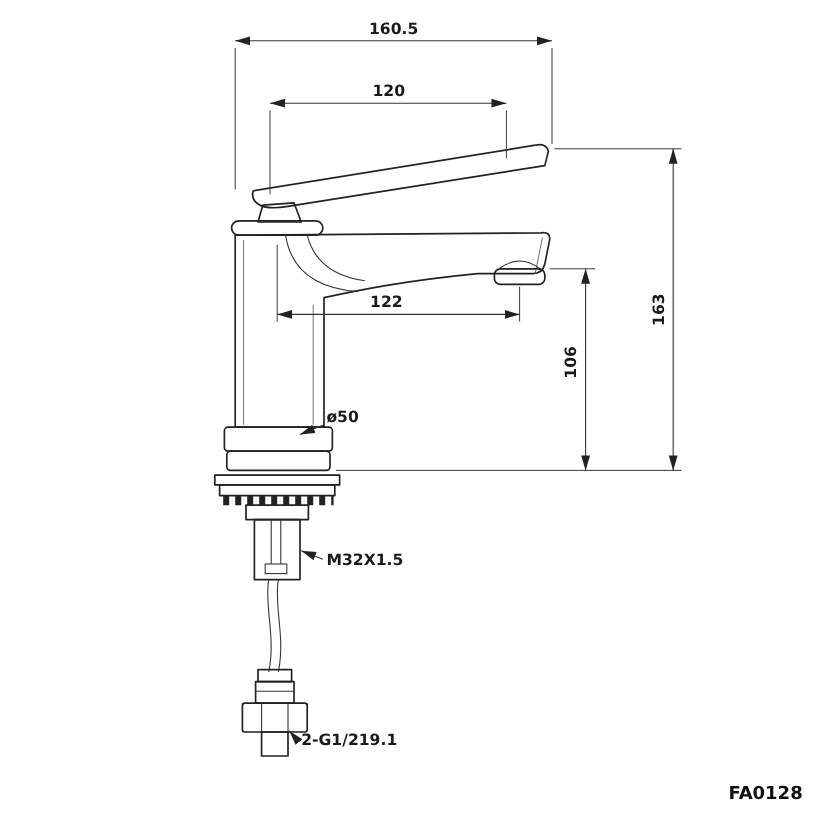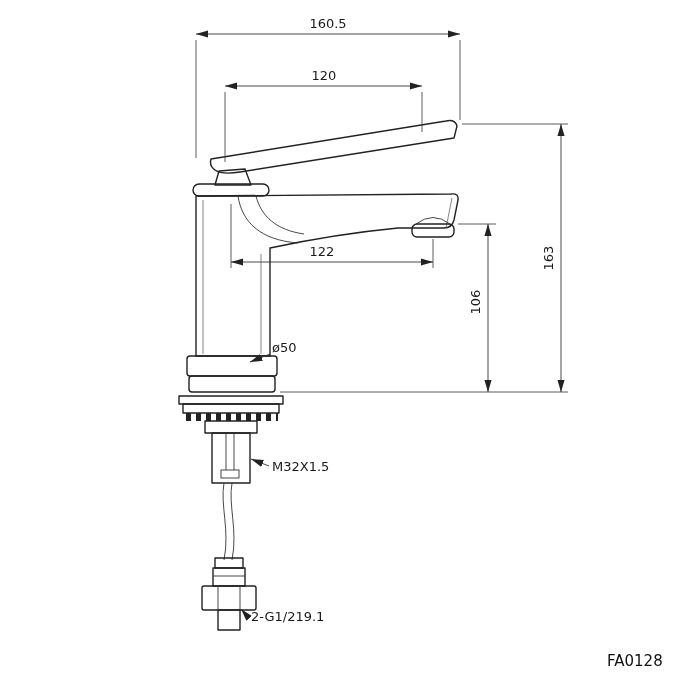--- a/index.html
+++ b/index.html
@@ -7,20 +7,21 @@
     padding: 0;
     background: #ffffff;
     font-family: "DejaVu Sans", "Liberation Sans", sans-serif;
   }
   .sheet {
     position: relative;
     width: 691px;
     height: 691px;
     background: #ffffff;
     overflow: hidden;
+    font-weight: bold;
   }
   svg { display: block; }
   .outline  { fill: none; stroke: #222; stroke-width: 1.4; stroke-linejoin: round; stroke-linecap: round; }
   .inner    { fill: none; stroke: #333; stroke-width: 0.9; }
   .faint    { fill: none; stroke: #555; stroke-width: 0.7; }
   .dimline  { fill: none; stroke: #333; stroke-width: 0.9; }
   .extline  { fill: none; stroke: #333; stroke-width: 0.8; }
   .dimtext  { fill: #1a1a1a; font-size: 13px; font-family: "DejaVu Sans", "Liberation Sans", sans-serif; }
   .parttext { fill: #111; font-size: 15px; font-family: "DejaVu Sans", "Liberation Sans", sans-serif; }
   .teeth    { stroke: #222; stroke-width: 8; stroke-dasharray: 5,5; fill: none; }

